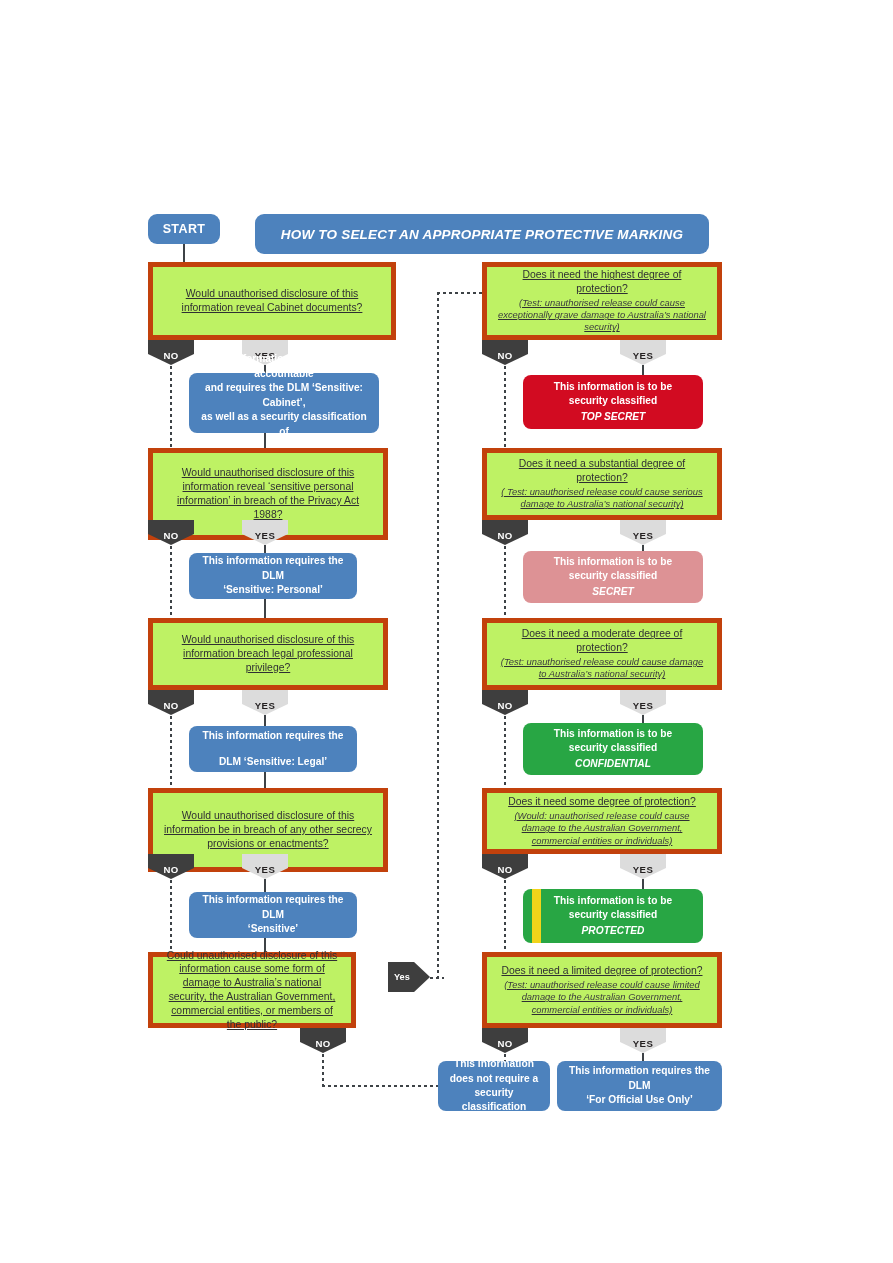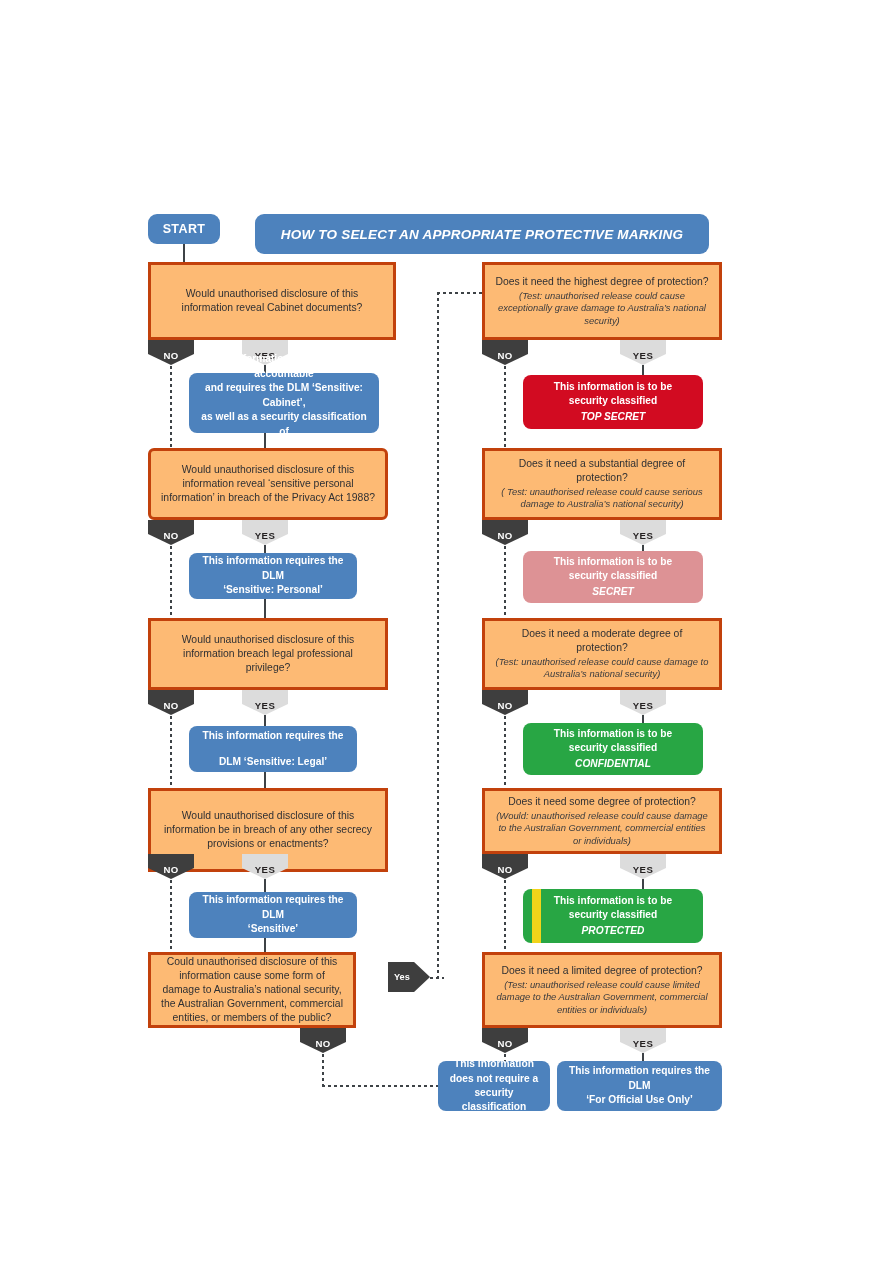--- a/index.html
+++ b/index.html
@@ -21,24 +21,25 @@
   }
   
   .title-bar{
     background:#4d82bd;color:#fff;border-radius:9px;
     display:flex;align-items:center;justify-content:center;
     font-weight:bold;font-style:italic;font-size:13.5px;letter-spacing:.2px;
   }
 
   
   .qbox{
-    background:#fdba74;border:3px solid #c2410c;
+    background:#bef264;border:5px solid #c2410c;
     display:flex;flex-direction:column;align-items:center;justify-content:center;
     text-align:center;color:#2f3033;
     padding:6px 10px;
+    text-decoration:underline;
   }
   .qbox .q-main{font-size:10.4px;line-height:1.33;}
   .qbox .q-test{font-size:9.4px;line-height:1.3;font-style:italic;color:#3a3b3e;margin-top:1px;}
 
   
   .rbox{
     border-radius:8px;color:#fff;text-align:center;
     display:flex;flex-direction:column;align-items:center;justify-content:center;
     font-weight:bold;font-size:10.2px;line-height:1.42;padding:5px 8px;
     position:absolute;box-sizing:border-box;
@@ -104,21 +105,21 @@
   <div class="dot-v" style="left:170px;top:366px;height:82px;"></div>
 
   <div class="rbox c-blue" style="left:189px;top:373px;width:190px;height:60px;">
     <div>This information is considered ‘accountable’</div>
     <div>and requires the DLM ‘Sensitive: Cabinet’,</div>
     <div>as well as a security classification of</div>
     <div>‘PROTECTED’ as a minimum</div>
   </div>
   <div class="solid-v" style="left:264px;top:433px;height:15px;"></div>
 
-  <div class="abs qbox" style="left:148px;top:448px;width:240px;height:72px;border-radius:6px;">
+  <div class="abs qbox" style="left:148px;top:448px;width:240px;height:92px;">
     <div class="q-main">Would unauthorised disclosure of this information reveal ‘sensitive personal information’ in breach of the Privacy Act 1988?</div>
   </div>
   <div class="flag flag-no" style="left:148px;top:520px;width:46px;height:25px;">NO</div>
   <div class="flag flag-yes" style="left:242px;top:520px;width:46px;height:25px;">YES</div>
   <div class="solid-v" style="left:264px;top:545px;height:8px;"></div>
   <div class="dot-v" style="left:170px;top:546px;height:72px;"></div>
 
   <div class="rbox c-blue" style="left:189px;top:553px;width:168px;height:46px;">
     <div>This information requires the DLM</div>
     <div>‘Sensitive: Personal’</div>

